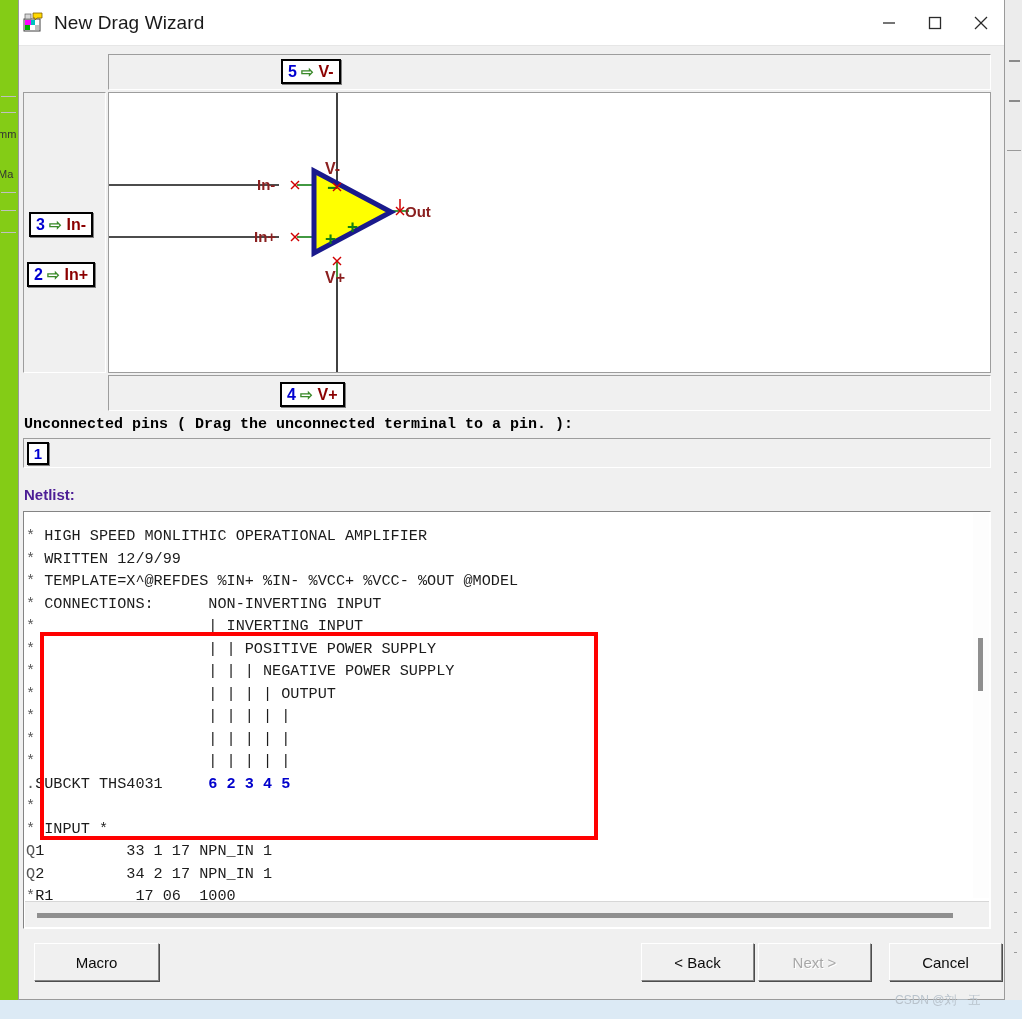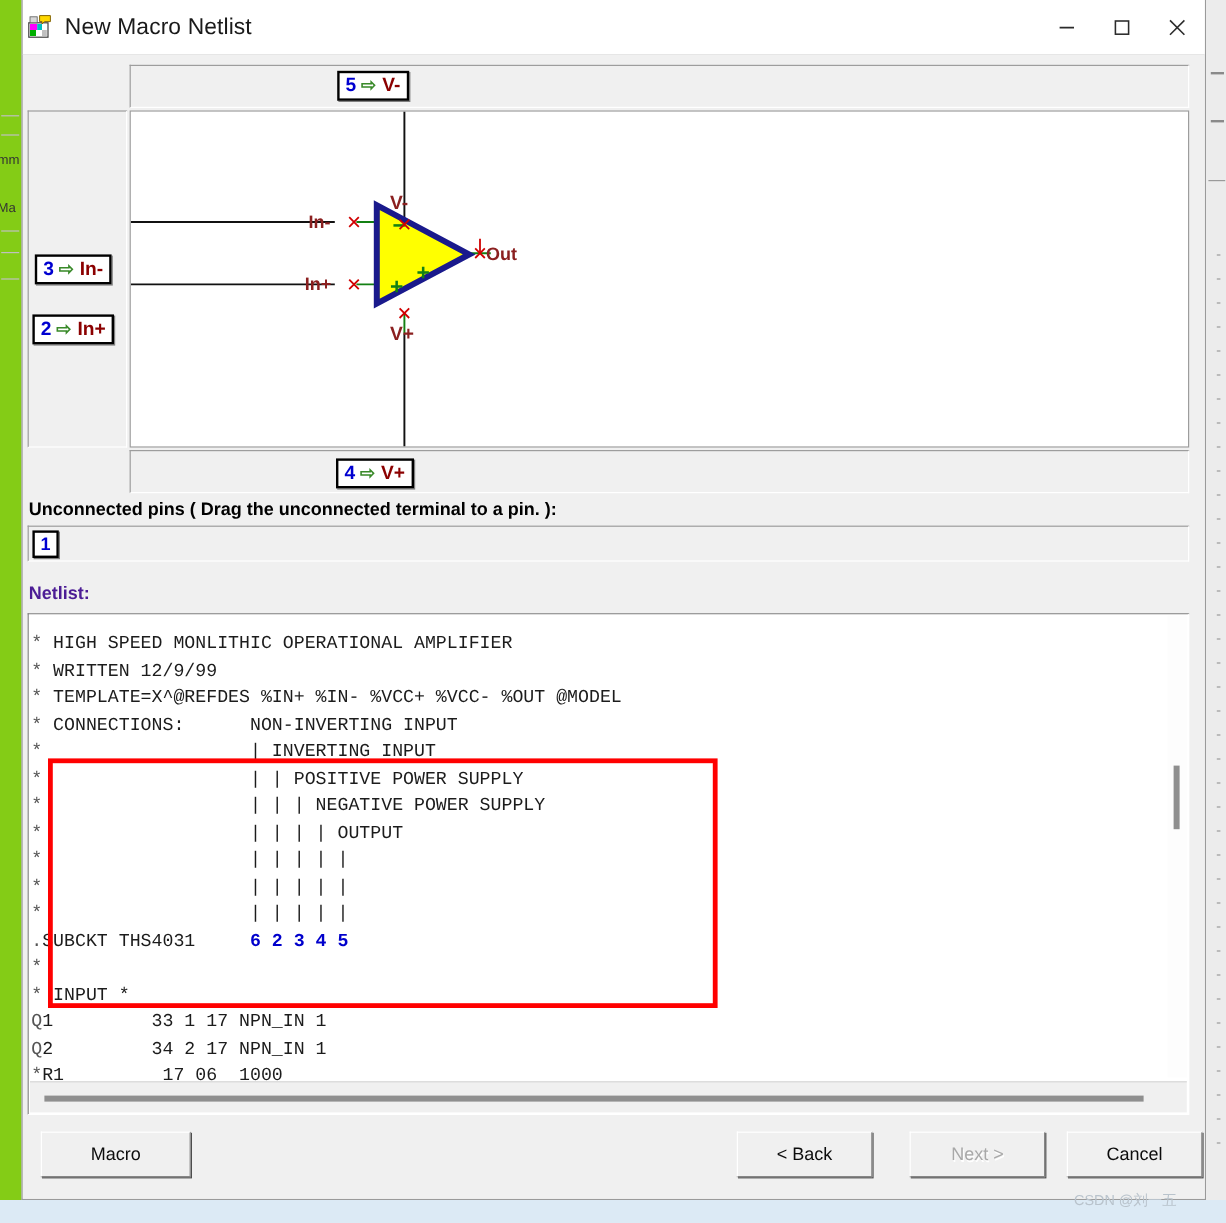--- a/index.html
+++ b/index.html
@@ -90,21 +90,21 @@
   .pin-num{color:#0000d0;margin-right:4px;}
   .pin-arrow{color:#3a8a2a;margin-right:5px;font-size:15px;line-height:1;}
   .pin-name{color:#8b0000;}
 
   
   #sch-svg{position:absolute;left:0;top:0;width:100%;height:100%;}
 
   
   #unconn-label{
     position:absolute;left:5px;top:370px;font-size:15px;font-weight:bold;
-    color:#000;font-family:Liberation Sans, sans-serif;
+    color:#000;font-family:Liberation Mono, monospace;
   }
   #unconn-box{
     position:absolute;left:4px;top:392px;width:968px;height:30px;
     background:#f0f0f0;
     border-top:1px solid #9d9d9d;border-left:1px solid #9d9d9d;
     border-right:1px solid #ffffff;border-bottom:1px solid #ffffff;
     box-sizing:border-box;
   }
   #unconn-chip{
     position:absolute;left:3px;top:3px;width:22px;height:23px;
@@ -163,21 +163,21 @@
     background:#f0f0f0;
     border-top:1px solid #ffffff;border-left:1px solid #ffffff;
     border-right:1px solid #868686;border-bottom:1px solid #868686;
     box-shadow:1px 1px 0 #4d4d4d;
     box-sizing:border-box;
     display:flex;align-items:center;justify-content:center;
     font-family:"Liberation Sans",sans-serif;font-size:15px;color:#0c0c0c;
   }
   .btn.disabled{color:#a8a8a8;text-shadow:1px 1px 0 #ffffff;}
   #btn-help{left:15px;top:4px;width:125px;}
-  #btn-back{left:595px;top:4px;width:113px;}
+  #btn-back{left:622px;top:4px;width:113px;}
   #btn-next{left:739px;top:4px;width:113px;}
   #btn-cancel{left:870px;top:4px;width:113px;}
 
   #watermark{
     position:absolute;left:895px;top:992px;font-size:12px;color:#b9c3cc;
     font-family:"Liberation Sans",sans-serif;white-space:nowrap;
   }
 </style>
 </head>
 <body>
@@ -245,21 +245,21 @@
         <rect x="2" y="8" width="6" height="5" fill="#ff00ff"></rect>
         <rect x="8" y="8" width="4" height="5" fill="#00c0c0"></rect>
         <rect x="12" y="8" width="4" height="5" fill="#ffffff"></rect>
         <rect x="2" y="13" width="5" height="5" fill="#00b000"></rect>
         <rect x="7" y="13" width="5" height="5" fill="#ffffff"></rect>
         <rect x="12" y="13" width="4" height="5" fill="#c0c0c0"></rect>
         <rect x="2" y="2" width="6" height="5" fill="#d8d8d8" stroke="#606060" stroke-width="0.7"></rect>
         <path d="M10 1 L19 1 L19 6 L14 6 L12 8 L12 6 L10 6 Z" fill="#ffd800" stroke="#806000" stroke-width="0.8"></path>
       </svg>
     </div>
-    <div id="title-text">New Macro Netlist</div>
+    <div id="title-text">New Drag Wizard</div>
     <div class="wbtn">
       <svg width="22" height="22" viewBox="0 0 22 22">
           <line x1="5" y1="11" x2="17" y2="11" stroke="#2b2b2b" stroke-width="1.3"></line>
         </svg>
     </div>
     <div class="wbtn">
       <svg width="22" height="22" viewBox="0 0 22 22">
           <rect x="5.5" y="5.5" width="11" height="11" fill="none" stroke="#2b2b2b" stroke-width="1.3"></rect>
         </svg>
     </div>

